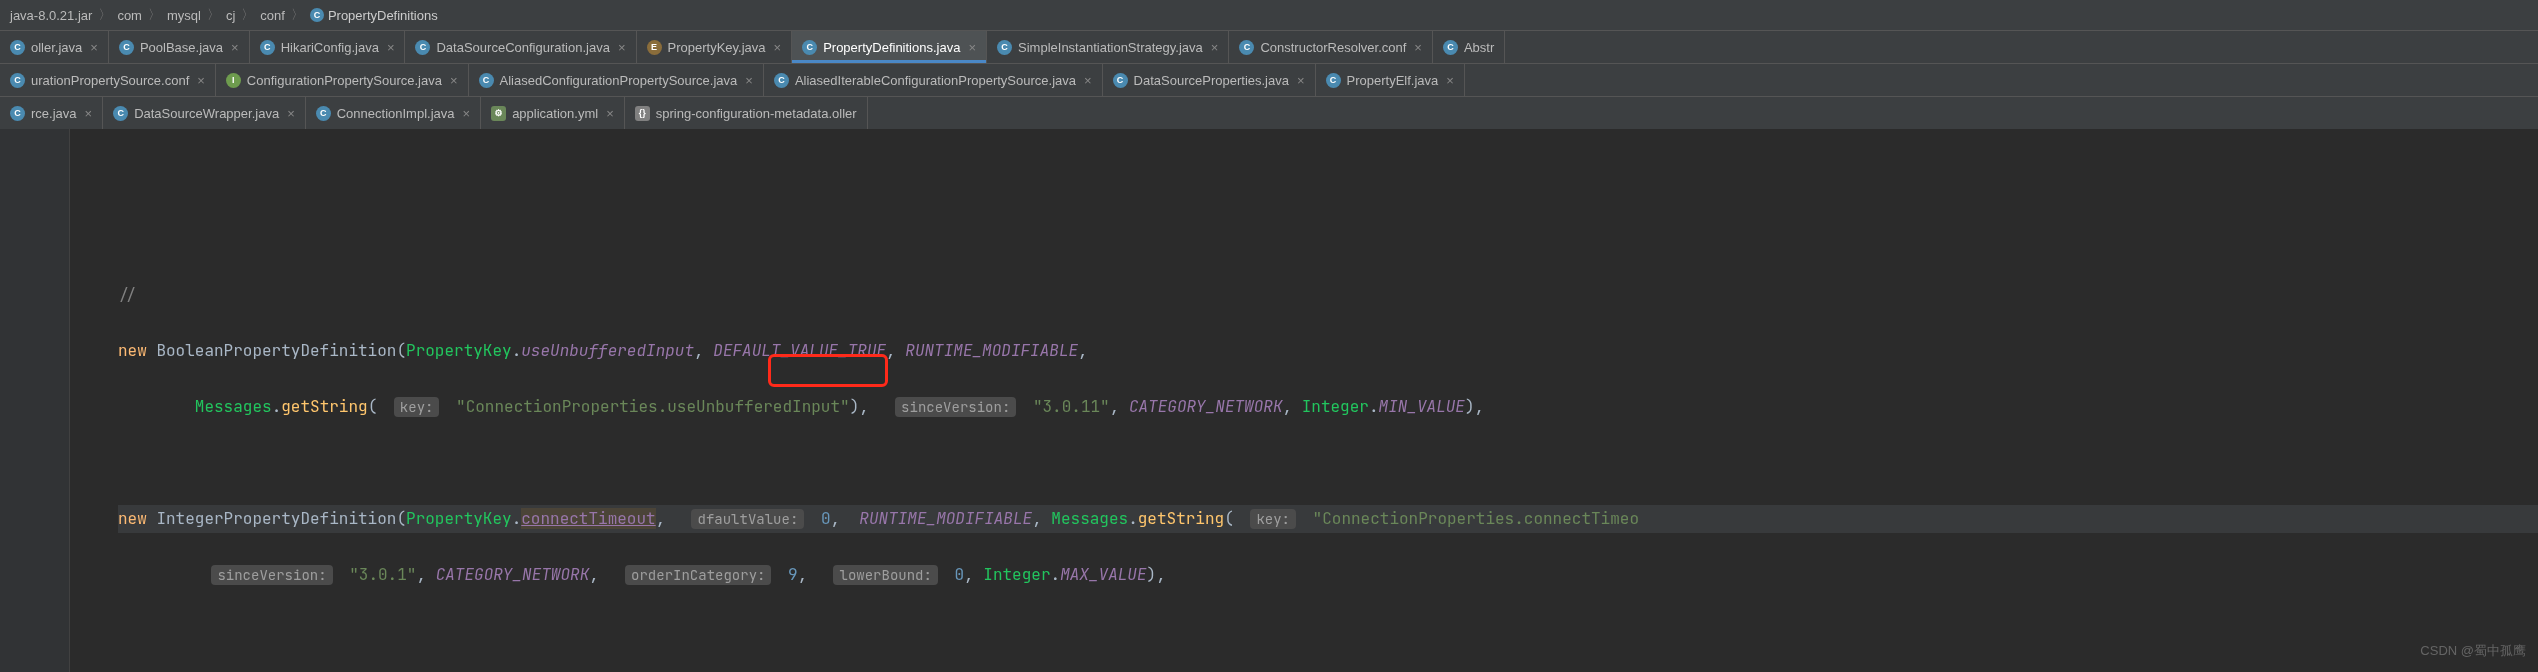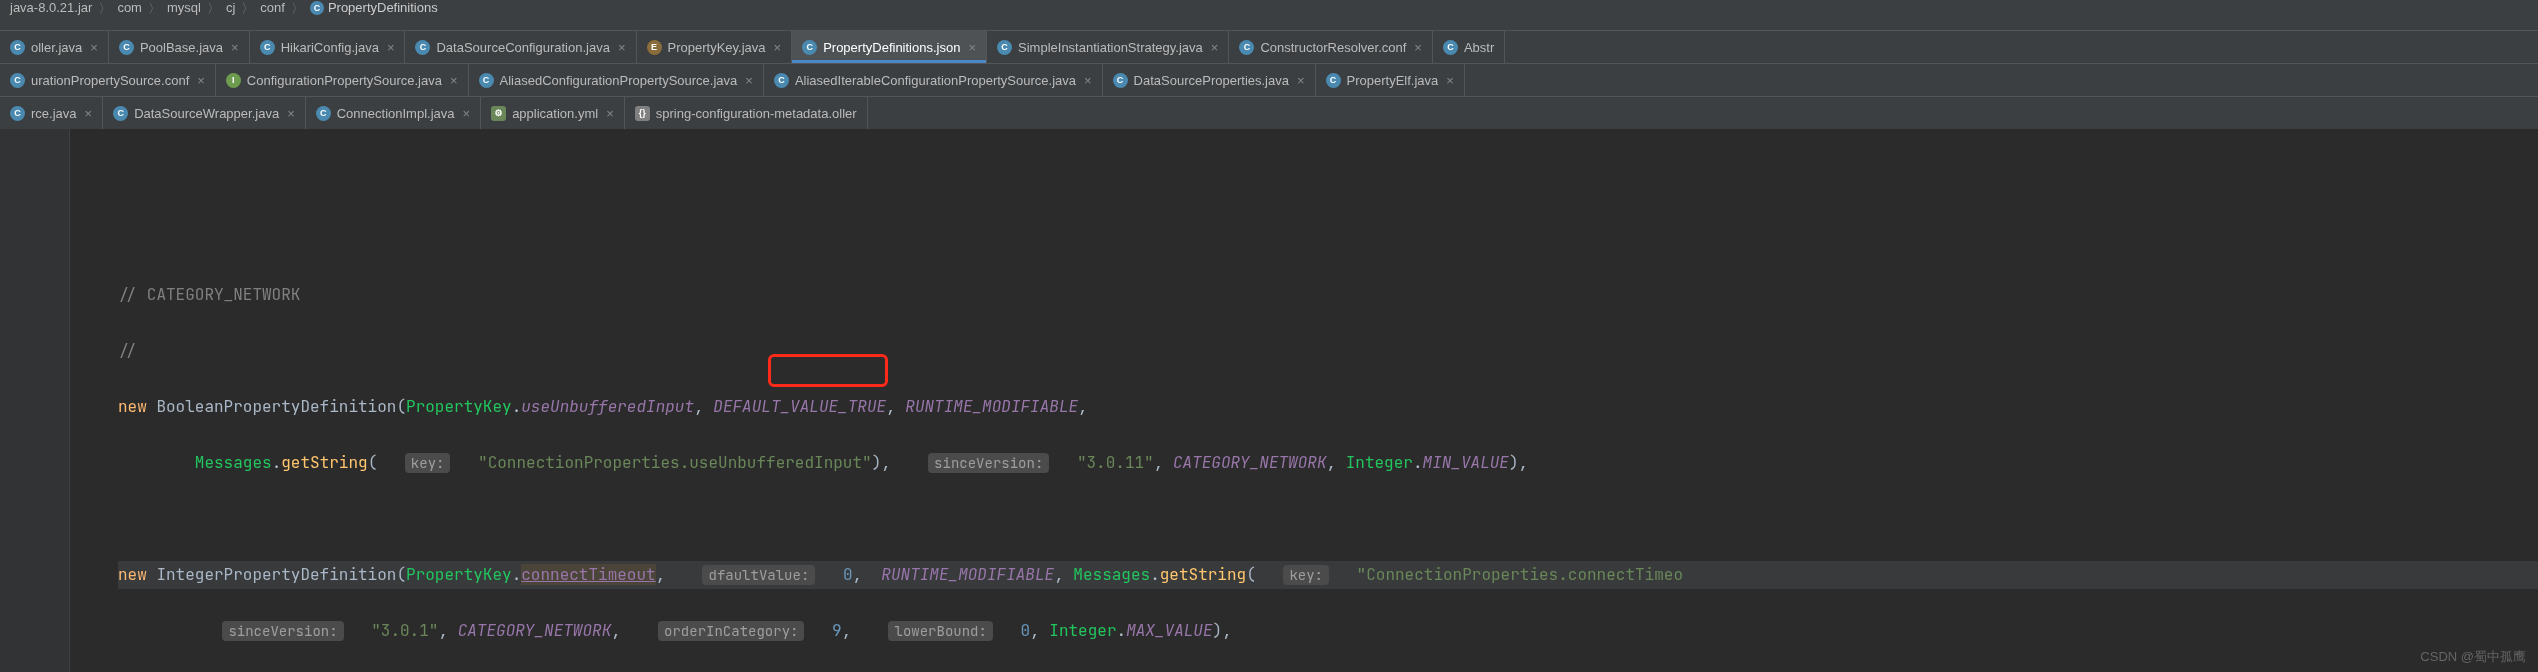--- a/index.html
+++ b/index.html
@@ -7,21 +7,21 @@
   font-family: "JetBrains Mono","Menlo","Consolas",monospace;
   background:#2b2b2b;
   color:#a9b7c6;
   font-size:14px;
   width:2538px;
   height:672px;
   overflow:hidden;
   position:relative;
 }
 .breadcrumbs {
-  display:flex; align-items:flex-start; height:30px;
+  display:flex; align-items:center; height:30px;
   background:#3c3f41; color:#bbbbbb; padding:0 10px; gap:6px;
   font-family:"Segoe UI",sans-serif; font-size:13px;
 }
 .breadcrumbs .sep { color:#777; }
 .breadcrumbs .crumb { display:flex; align-items:center; gap:4px; }
 .breadcrumbs .crumb.active { color:#cccccc; }
 .class-icon { width:14px; height:14px; border-radius:50%; background:#4a8ab0; display:inline-flex; align-items:center; justify-content:center; font-size:9px; color:#fff; font-weight:bold; }
 
 .tab-row {
   display:flex; align-items:stretch; background:#3c3f41; height:33px;
@@ -65,32 +65,32 @@
 .kw { color:#fdba74; }
 .class { color:#a9b7c6; }
 .method { color:#ffc66d; }
 .prop { color:#9876aa;font-style:italic; }
 .propHL { color:#9876aa; background:#4b4438;text-decoration:underline; }
 .str { color:#6a8759; }
 .comment { color:#808080; }
 .type { color:#22c55e; }
 .hint {
   background:#4b4b4b; color:#9e9e9e; border-radius:4px;
-  padding:1px 6px; font-size:14px; margin:0 18px;
+  padding:1px 6px; font-size:14px; margin:0 7px;
 }
 .num { color:#6897bb; }
 .punct { color:#a9b7c6; }
 .redbox {
   position:absolute;
   border:3px solid #ff2a1a;
   border-radius:6px;
   pointer-events:none;
 }
 .watermark {
-  position:absolute; right:12px; bottom:6px;
+  position:absolute; right:12px; bottom:12px;
   color:#7d7d7d; font-family:"Segoe UI",sans-serif; font-size:13px; opacity:.7;
 }
 .bgface {
   position:absolute; right:0; top:130px; bottom:0; width:700px;
   background:radial-gradient(ellipse at 60% 40%, rgba(90,100,110,.25), transparent 70%);
   pointer-events:none;
 }
 </style>
 </head>
 <body>
@@ -144,21 +144,21 @@
         <span>DataSourceConfiguration.java</span>
         <span class="close">×</span>
       </div>
       <div class="tab">
         <span class="icon enum">E</span>
         <span>PropertyKey.java</span>
         <span class="close">×</span>
       </div>
       <div class="tab active">
         <span class="icon java">C</span>
-        <span>PropertyDefinitions.json</span>
+        <span>PropertyDefinitions.java</span>
         <span class="close">×</span>
       </div>
       <div class="tab">
         <span class="icon java">C</span>
         <span>SimpleInstantiationStrategy.java</span>
         <span class="close">×</span>
       </div>
       <div class="tab">
         <span class="icon java">C</span>
         <span>ConstructorResolver.conf</span>
@@ -228,21 +228,20 @@
       </div>
     </div>
   </div>
 
 <div class="bgface"></div>
 
 <div class="editor">
   <div class="gutter"></div>
   <div class="code-area">
 
-<div class="line"><span class="comment">// CATEGORY_NETWORK</span></div>
 <div class="line"><span class="comment">//</span></div>
 <div class="line"><span class="kw">new</span><span class="punct"> </span><span class="class">BooleanPropertyDefinition</span><span class="punct">(</span><span class="type">PropertyKey</span><span class="punct">.</span><span class="prop">useUnbufferedInput</span><span class="punct">, </span><span class="prop">DEFAULT_VALUE_TRUE</span><span class="punct">, </span><span class="prop">RUNTIME_MODIFIABLE</span><span class="punct">,</span></div>
 <div class="line">        <span class="type">Messages</span><span class="punct">.</span><span class="method">getString</span><span class="punct">( </span><span class="hint">key:</span><span class="punct"> </span><span class="str">"ConnectionProperties.useUnbufferedInput"</span><span class="punct">),  </span><span class="hint">sinceVersion:</span><span class="punct"> </span><span class="str">"3.0.11"</span><span class="punct">, </span><span class="prop">CATEGORY_NETWORK</span><span class="punct">, </span><span class="type">Integer</span><span class="punct">.</span><span class="prop">MIN_VALUE</span><span class="punct">),</span></div>
 <div class="line"></div>
 <div class="line caret"><span class="kw">new</span><span class="punct"> </span><span class="class">IntegerPropertyDefinition</span><span class="punct">(</span><span class="type">PropertyKey</span><span class="punct">.</span><span class="propHL">connectTimeout</span><span class="punct">,  </span><span class="hint"><span>d</span><span>faultValue:</span></span><span class="punct"> </span><span class="num">0</span><span class="punct">,  </span><span class="prop">RUNTIME_MODIFIABLE</span><span class="punct">, </span><span class="type">Messages</span><span class="punct">.</span><span class="method">getString</span><span class="punct">( </span><span class="hint">key:</span><span class="punct"> </span><span class="str">"ConnectionProperties.connectTimeo</span></div>
 <div class="line">         <span class="hint">sinceVersion:</span><span class="punct"> </span><span class="str">"3.0.1"</span><span class="punct">, </span><span class="prop">CATEGORY_NETWORK</span><span class="punct">,  </span><span class="hint">orderInCategory:</span><span class="punct"> </span><span class="num">9</span><span class="punct">,  </span><span class="hint">lowerBound:</span><span class="punct"> </span><span class="num">0</span><span class="punct">, </span><span class="type">Integer</span><span class="punct">.</span><span class="prop">MAX_VALUE</span><span class="punct">),</span></div>
 
 
 
 

